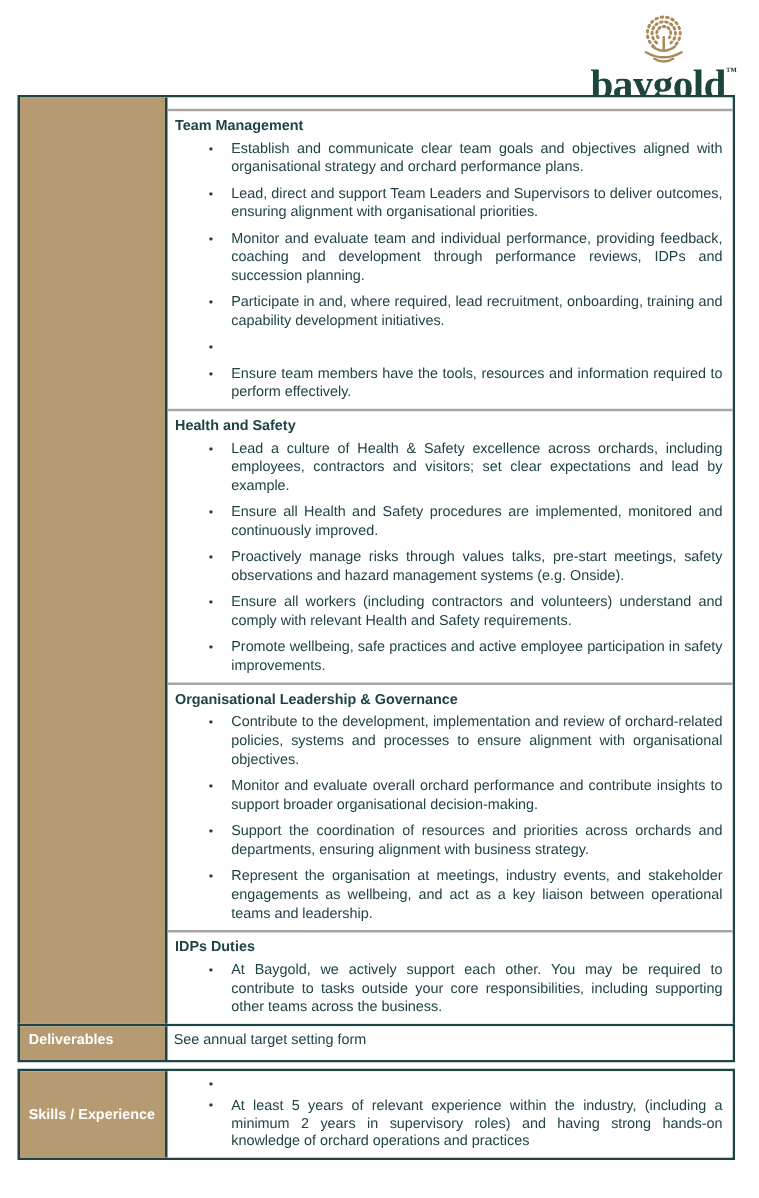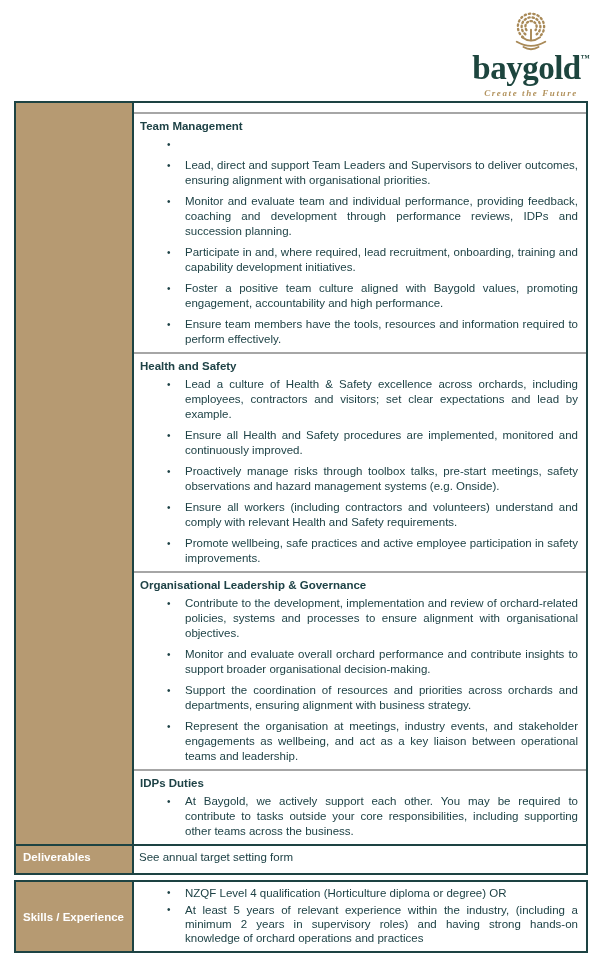--- a/index.html
+++ b/index.html
@@ -20,21 +20,21 @@
   .wordmark{
     font-family:"Liberation Serif",serif;font-weight:700;font-size:33px;
     color:#1d453e;letter-spacing:-0.5px;line-height:1.05;
   }
   .wordmark sup{font-size:9px;vertical-align:18px;letter-spacing:0;}
   .tagline{
     font-family:"Liberation Serif",serif;font-style:italic;font-weight:700;
     font-size:9px;color:#b2925d;letter-spacing:1.6px;margin-top:2px;white-space:nowrap;
   }
   
-  .doc-table{position:absolute;left:14px;top:101px;width:574px;}
+  .doc-table{position:absolute;left:14px;top:76px;width:574px;}
   .trow{display:flex;border:2px solid var(--teal);background:#fff;box-sizing:border-box;}
   .lcell{flex:0 0 116px;background:var(--tan);box-sizing:border-box;
          padding:4px 4px 4px 7px;color:#fff;font-weight:700;font-size:11.5px;line-height:14px;}
   .rcell{flex:1;background:#fff;border-left:2px solid var(--teal);box-sizing:border-box;min-width:0;}
   .sliver{height:9px;border-bottom:2px solid var(--divider);}
   .sec{padding:5px 7px 5px 6px;border-bottom:2px solid var(--divider);}
   .sec:last-child{border-bottom:none;}
   .sec-h{margin:0 0 3px 0;font-size:11.5px;font-weight:700;line-height:15px;color:var(--ink);}
   .li{display:flex;margin:0 0 6px 0;font-size:11.5px;line-height:15px;}
   .li:last-child{margin-bottom:0;}
@@ -77,56 +77,56 @@
     <div class="trow">
       <div class="lcell"></div>
       <div class="rcell">
 
         <div class="sliver"></div>
 
         <section class="sec">
           <h3 class="sec-h">Team Management</h3>
           <div class="li">
               <span class="bu">•</span>
+              <span class="bt">Establish and communicate clear team goals and objectives aligned with organisational strategy and orchard performance plans.</span>
             </div>
           <div class="li">
               <span class="bu">•</span>
               <span class="bt">Lead, direct and support Team Leaders and Supervisors to deliver outcomes, ensuring alignment with organisational priorities.</span>
             </div>
           <div class="li">
               <span class="bu">•</span>
               <span class="bt">Monitor and evaluate team and individual performance, providing feedback, coaching and development through performance reviews, IDPs and succession planning.</span>
             </div>
           <div class="li">
               <span class="bu">•</span>
               <span class="bt">Participate in and, where required, lead recruitment, onboarding, training and capability development initiatives.</span>
             </div>
           <div class="li">
               <span class="bu">•</span>
-              <span class="bt">Foster a positive team culture aligned with Baygold values, promoting engagement, accountability and high performance.</span>
             </div>
           <div class="li">
               <span class="bu">•</span>
               <span class="bt">Ensure team members have the tools, resources and information required to perform effectively.</span>
             </div>
         </section>
 
         <section class="sec">
           <h3 class="sec-h">Health and Safety</h3>
           <div class="li">
               <span class="bu">•</span>
               <span class="bt">Lead a culture of Health &amp; Safety excellence across orchards, including employees, contractors and visitors; set clear expectations and lead by example.</span>
             </div>
           <div class="li">
               <span class="bu">•</span>
               <span class="bt">Ensure all Health and Safety procedures are implemented, monitored and continuously improved.</span>
             </div>
           <div class="li">
               <span class="bu">•</span>
-              <span class="bt">Proactively manage risks through toolbox talks, pre-start meetings, safety observations and hazard management systems (e.g. Onside).</span>
+              <span class="bt">Proactively manage risks through values talks, pre-start meetings, safety observations and hazard management systems (e.g. Onside).</span>
             </div>
           <div class="li">
               <span class="bu">•</span>
               <span class="bt">Ensure all workers (including contractors and volunteers) understand and comply with relevant Health and Safety requirements.</span>
             </div>
           <div class="li">
               <span class="bu">•</span>
               <span class="bt">Promote wellbeing, safe practices and active employee participation in safety improvements.</span>
             </div>
         </section>
@@ -169,21 +169,20 @@
 
     <div class="tgap"></div>
 
     <div class="trow row-skills">
       <div class="lcell">
           <span>Skills / Experience</span>
         </div>
       <div class="rcell">
         <div class="li">
             <span class="bu">•</span>
-            <span class="bt">NZQF Level 4 qualification (Horticulture diploma or degree) OR</span>
           </div>
         <div class="li">
             <span class="bu">•</span>
             <span class="bt">At least 5 years of relevant experience within the industry, (including a minimum 2 years in supervisory roles) and having strong hands-on knowledge of orchard operations and practices</span>
           </div>
       </div>
     </div>
 
   </div>
 </div>

